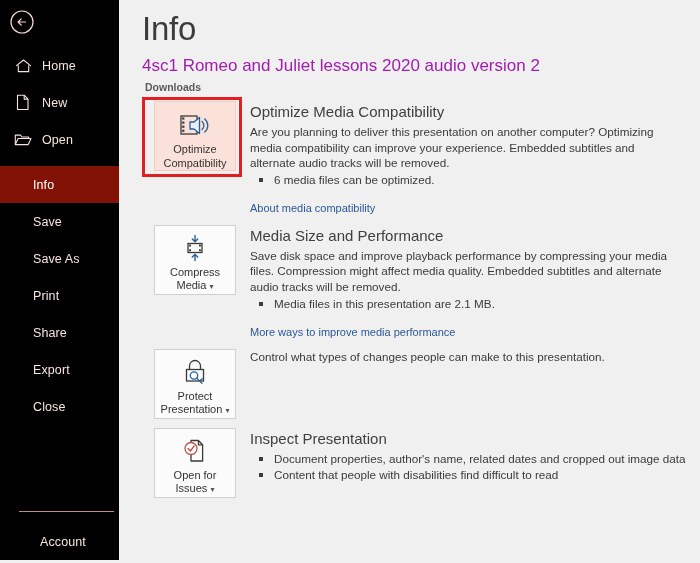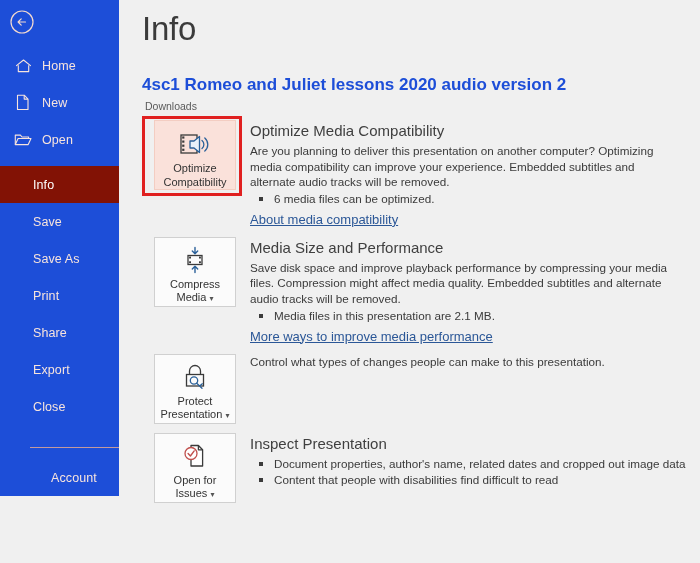--- a/index.html
+++ b/index.html
@@ -6,21 +6,21 @@
   body{
     width:700px;height:563px;overflow:hidden;
     font-family:"Liberation Sans", sans-serif;
     background:#f0f0f0;
     -webkit-font-smoothing:antialiased;
   }
   .app{position:relative;width:700px;height:563px;display:flex;}
 
   
   .sidebar{
-    width:119px;height:496px;background:#1d4ed8;
+    width:119px;height:560px;background:#000000;
     flex:0 0 119px;position:relative;color:#fff;
   }
   .back-btn{
     position:absolute;left:7px;top:7px;width:30px;height:30px;
     display:flex;align-items:center;justify-content:center;cursor:pointer;
   }
   .back-btn svg{display:block;}
   .nav-top{position:absolute;top:47px;left:0;width:119px;}
   .nav-item{
     display:flex;align-items:center;height:37px;
@@ -32,39 +32,40 @@
   }
   .nav-item .ico svg{display:block;}
   .nav-item .lbl{padding-left:4px;letter-spacing:.1px;}
   .nav-item.plain .lbl{padding-left:33px;}
   .divider{
     height:1px;background:#e0a894;margin:9px 12px 9px 12px;opacity:.85;
   }
   .nav-list{position:absolute;top:166px;left:0;width:119px;}
   .nav-item.active{background:#821205;}
   .nav-item.active .lbl{color:#ffffff;}
-  .nav-bottom{position:absolute;left:18px;bottom:0;width:119px;}
+  .nav-bottom{position:absolute;left:7px;bottom:0;width:119px;}
   .nav-bottom .divider{margin-bottom:12px;}
   .nav-bottom .nav-item{height:36px;}
 
   
   .main{
     flex:1 1 auto;height:563px;background:#f0f0f0;position:relative;
     padding-left:23px;box-sizing:border-box;overflow:hidden;
   }
   .page-title{
     font-size:33px;font-weight:400;color:#3b3b3b;
     margin:8px 0 0 0;letter-spacing:-.2px;line-height:42px;
   }
   .doc-title{
-    font-size:17px;color:#1d4ed8;font-weight:700;margin-top:24px;line-height:22px;
+    font-size:17px;color:#a21caf;font-weight:400;margin-top:5px;line-height:22px;
   }
   .doc-path{
     font-size:10.5px;color:#5a5a5a;margin-top:3px;line-height:14px;
     padding-left:3px;
+    font-weight:bold;
   }
 
   .section{display:flex;margin-top:9px;position:relative;}
   .section.first{margin-top:7px;}
 
   
   .cmd-btn{
     width:82px;height:70px;flex:0 0 82px;
     border:1px solid #d0d0d0;background:#fbfbfb;
     display:flex;flex-direction:column;align-items:center;justify-content:flex-start;
@@ -92,22 +93,22 @@
     font-size:11.7px;color:#3b3b3b;line-height:15.6px;max-width:432px;
   }
   ul.bullets{margin:1px 0 0 0;padding:0;list-style:none;}
   ul.bullets li{
     font-size:11.7px;color:#3b3b3b;line-height:16px;position:relative;padding-left:24px;
   }
   ul.bullets li:before{
     content:"";position:absolute;left:9px;top:6px;width:4px;height:4px;background:#3b3b3b;
   }
   .sec-link{
-    display:inline-block;font-size:13px;color:#2b5797;text-decoration:underline;
-    margin-top:5px;cursor:pointer;
+    display:inline-block;font-size:11px;color:#2b5797;
+    margin-top:14px;cursor:pointer;
   }
 </style>
 </head>
 <body>
 
 <div class="app">
 
   <div class="sidebar">
 
     <div class="back-btn">

